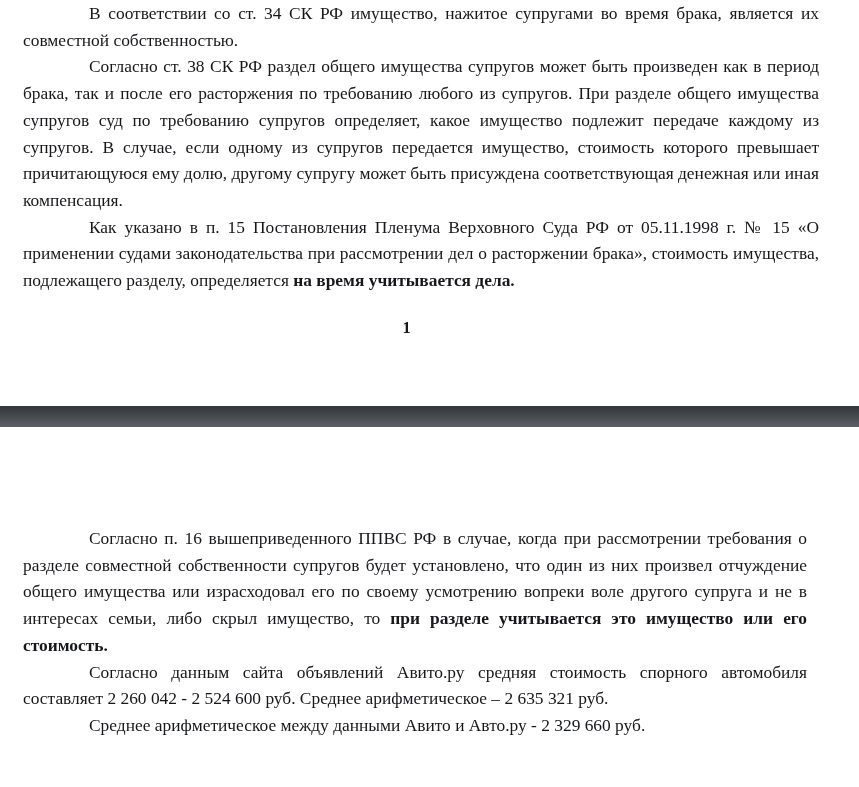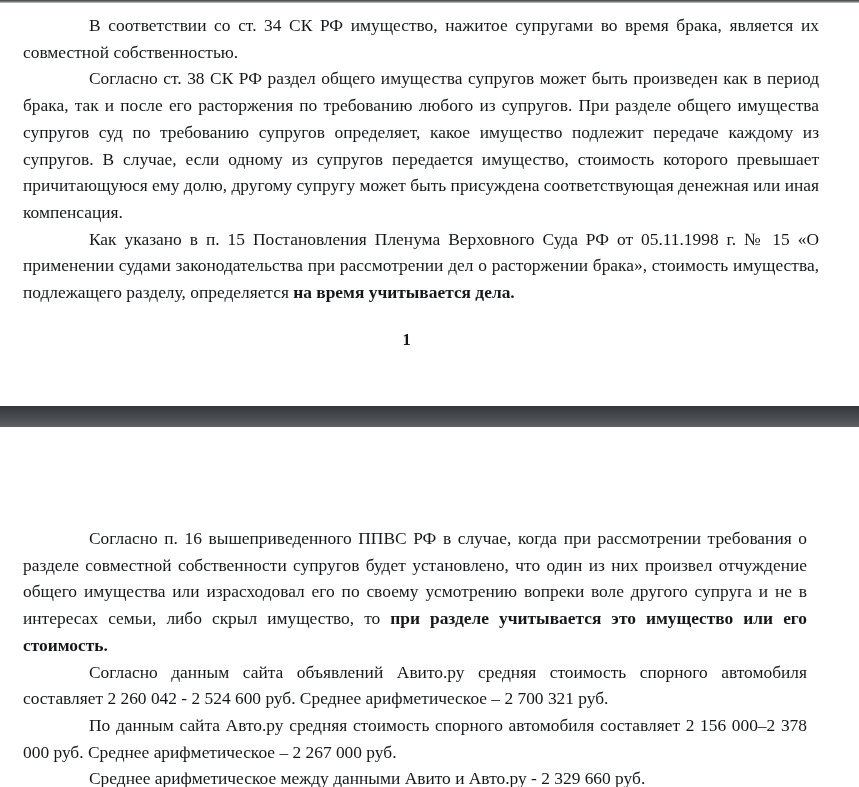--- a/index.html
+++ b/index.html
@@ -32,21 +32,21 @@
     opacity: .92;
   }
   .page {
     position: absolute;
     left: 0;
     width: 859px;
     background: #ffffff;
     box-sizing: border-box;
   }
   .page-one {
-    top: 12px;
+    top: 0;
     height: 284px;
     padding: 0 40px 0 23px;
   }
   .page-two {
     top: 427px;
     height: 360px;
     padding: 0 52px 8px 23px;
   }
   .page-gap {
     position: absolute;
@@ -109,21 +109,20 @@
   </section>
 
   <div class="page-gap"></div>
 
   <section class="page page-two">
 
     <div class="spacer-2"></div>
 
     <p class="para"><span>Согласно п. 16 вышеприведенного ППВС РФ в случае, когда при рассмотрении требования о разделе совместной собственности супругов будет установлено, что один из них произвел отчуждение общего имущества или израсходовал его по своему усмотрению вопреки воле другого супруга и не в интересах семьи, либо скрыл имущество, то </span><b class="strong">при разделе учитывается это имущество или его стоимость.</b></p>
 
-    <p class="para">Согласно данным сайта объявлений Авито.ру средняя стоимость спорного автомобиля составляет 2 260 042 - 2 524 600 руб. Среднее арифметическое – 2 700 321 руб.</p>
+    <p class="para">Согласно данным сайта объявлений Авито.ру средняя стоимость спорного автомобиля составляет 2 260 042 - 2 524 600 руб. Среднее арифметическое – 2 635 321 руб.</p>
 
-    <p class="para">По данным сайта Авто.ру средняя стоимость спорного автомобиля составляет 2 156 000–2 378 000 руб. Среднее арифметическое – 2 267 000 руб.</p>
 
     <p class="para last-left">Среднее арифметическое между данными Авито и Авто.ру - 2 329 660 руб.</p>
 
   </section>
 
 </div>
 
 </body></html>

